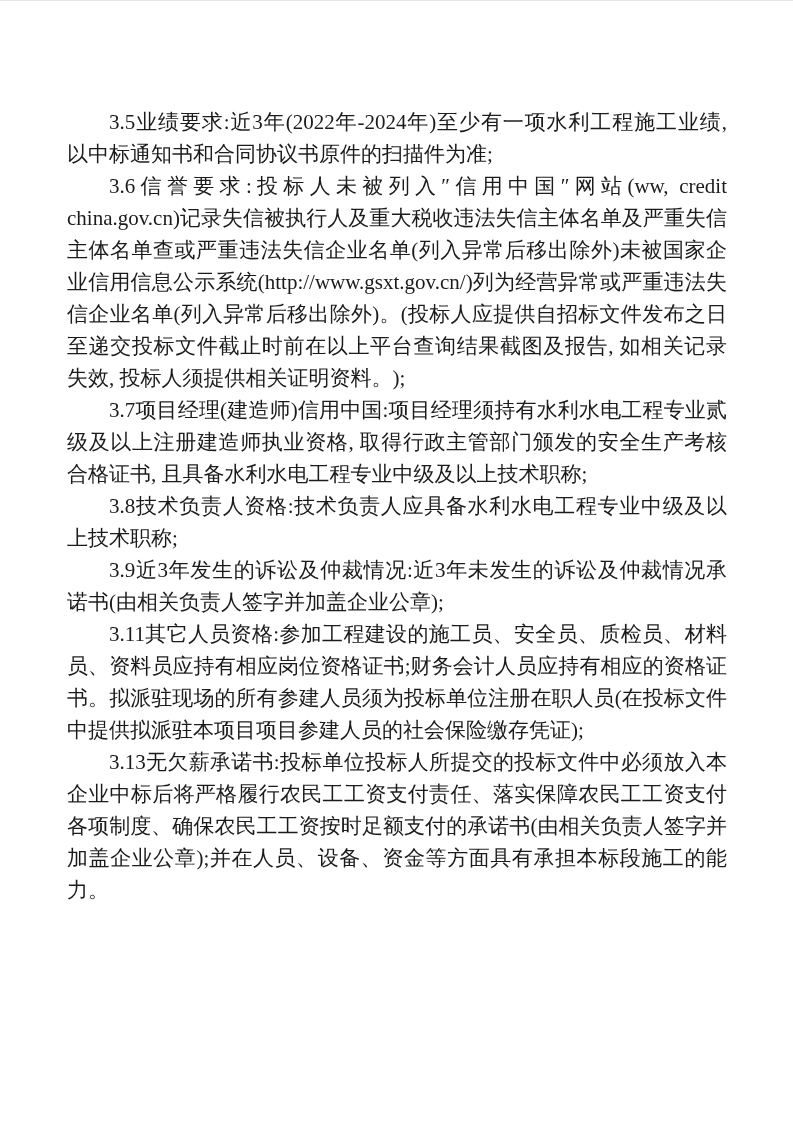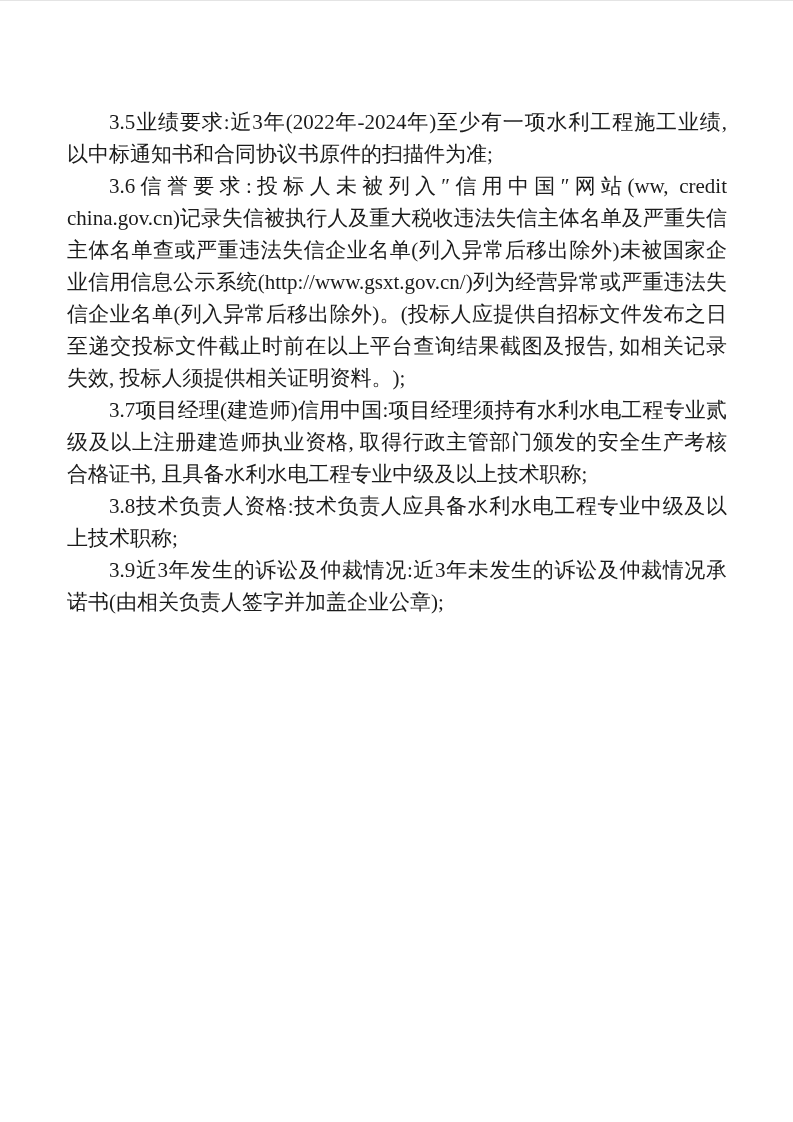--- a/index.html
+++ b/index.html
@@ -39,14 +39,16 @@
 </head>
 <body>
 
 <div class="page">
   <div class="doc-body">
     <p class="para">3.5业绩要求:近3年(2022年-2024年)至少有一项水利工程施工业绩, 以中标通知书和合同协议书原件的扫描件为准;</p>
     <p class="para">3.6信誉要求:投标人未被列入″信用中国″网站(ww, credit china.gov.cn)记录失信被执行人及重大税收违法失信主体名单及严重失信主体名单查或严重违法失信企业名单(列入异常后移出除外)未被国家企业信用信息公示系统(http://www.gsxt.gov.cn/)列为经营异常或严重违法失信企业名单(列入异常后移出除外)。(投标人应提供自招标文件发布之日至递交投标文件截止时前在以上平台查询结果截图及报告, 如相关记录失效, 投标人须提供相关证明资料。);</p>
     <p class="para">3.7项目经理(建造师)信用中国:项目经理须持有水利水电工程专业贰级及以上注册建造师执业资格, 取得行政主管部门颁发的安全生产考核合格证书, 且具备水利水电工程专业中级及以上技术职称;</p>
     <p class="para">3.8技术负责人资格:技术负责人应具备水利水电工程专业中级及以上技术职称;</p>
     <p class="para">3.9近3年发生的诉讼及仲裁情况:近3年未发生的诉讼及仲裁情况承诺书(由相关负责人签字并加盖企业公章);</p>
+    <p class="para">3.11其它人员资格:参加工程建设的施工员、安全员、质检员、材料员、资料员应持有相应岗位资格证书;财务会计人员应持有相应的资格证书。拟派驻现场的所有参建人员须为投标单位注册在职人员(在投标文件中提供拟派驻本项目项目参建人员的社会保险缴存凭证);</p>
+    <p class="para">3.13无欠薪承诺书:投标单位投标人所提交的投标文件中必须放入本企业中标后将严格履行农民工工资支付责任、落实保障农民工工资支付各项制度、确保农民工工资按时足额支付的承诺书(由相关负责人签字并加盖企业公章);并在人员、设备、资金等方面具有承担本标段施工的能力。</p>
   </div>
 </div>
 
 </body></html>

